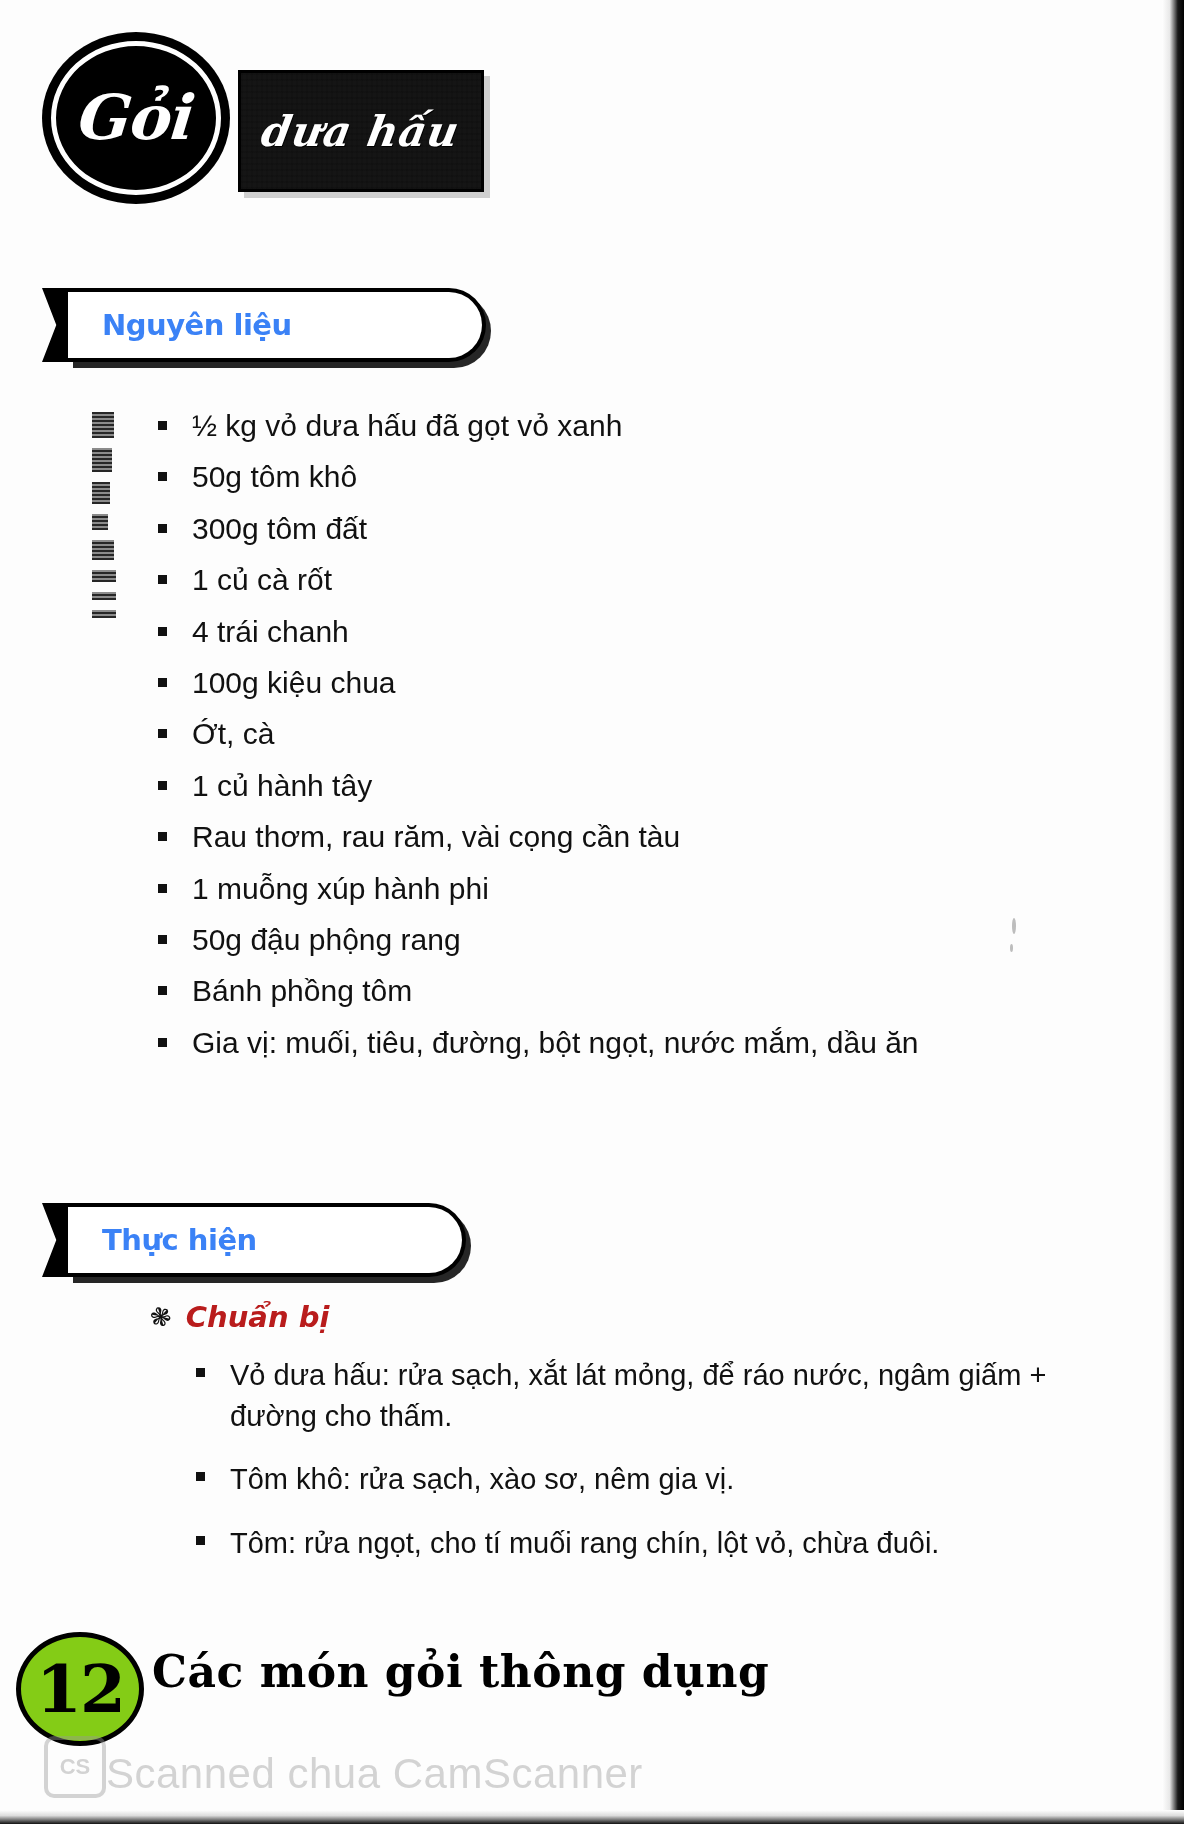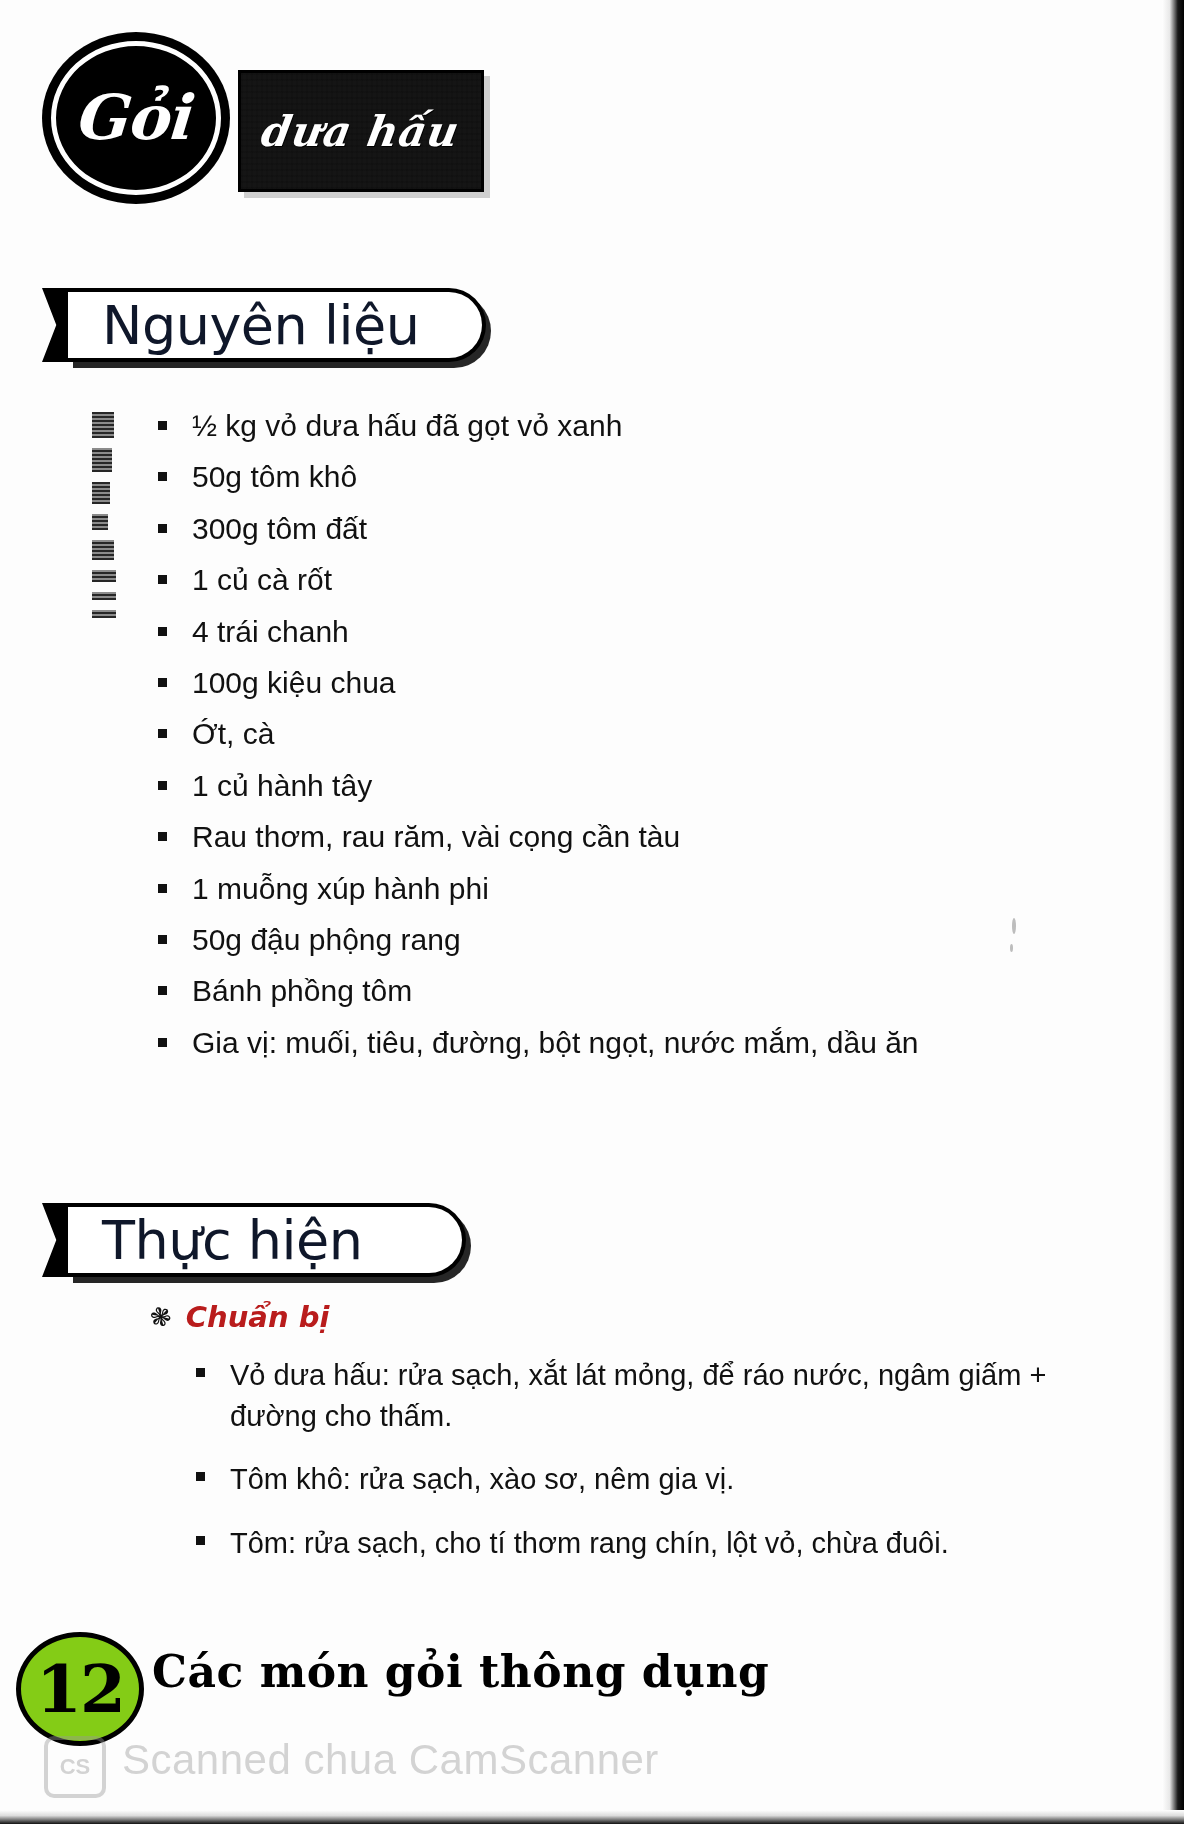--- a/index.html
+++ b/index.html
@@ -123,24 +123,24 @@
     border-left: none;
     border-radius: 0 40px 40px 0;
     display: flex;
     align-items: center;
     padding: 0 40px 0 34px;
     background: #fff;
     box-shadow: 5px 6px 0 rgba(0,0,0,.85);
   }
   .banner .pill span {
     font-family: "DejaVu Sans", sans-serif;
-    font-weight: normal;
-    font-size: 54px;
+    font-weight: bold;
+    font-size: 29px;
     letter-spacing: -0.5px;
-    color: #0f172a;
+    color: #3b82f6;
   }
   #banner-ingredients { left: 42px; top: 288px; }
   #banner-steps { left: 42px; top: 1203px; }
   #banner-steps .pill { min-width: 320px; }
 
   
   .spice-col {
     position: absolute;
     left: 92px;
     top: 412px;
@@ -270,22 +270,21 @@
     color: #000;
     letter-spacing: 0.5px;
   }
 
   
   .watermark {
     position: absolute;
     left: 44px;
     bottom: 26px;
     display: flex;
-    align-items: flex-start;
-    gap: 16px;
+    align-items: flex-end;
     opacity: .42;
   }
   .wm-logo {
     width: 54px;
     height: 54px;
     border: 4px solid #9a9a9a;
     border-radius: 10px;
     position: relative;
     display: flex;
     align-items: center;
@@ -366,21 +365,21 @@
   </div>
 
   <div class="sub-head">
     <span class="leaf-icon">❃</span>
     <span class="sub-title">Chuẩn bị</span>
   </div>
 
   <ul class="step-list">
     <li>Vỏ dưa hấu: rửa sạch, xắt lát mỏng, để ráo nước, ngâm giấm + đường cho thấm.</li>
     <li>Tôm khô: rửa sạch, xào sơ, nêm gia vị.</li>
-    <li>Tôm: rửa sạch, cho tí thơm rang chín, lột vỏ, chừa đuôi.</li>
+    <li>Tôm: rửa ngọt, cho tí muối rang chín, lột vỏ, chừa đuôi.</li>
   </ul>
 
   <div class="footer">
     <div class="page-num-circle">
       <span class="page-num">12</span>
     </div>
     <div class="footer-title">Các món gỏi thông dụng</div>
   </div>
 
   <div class="watermark">

